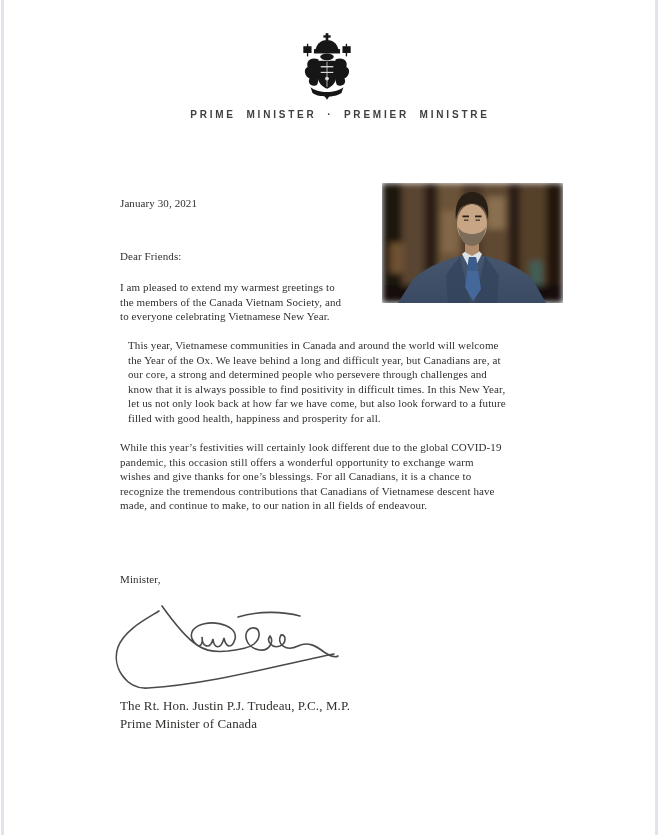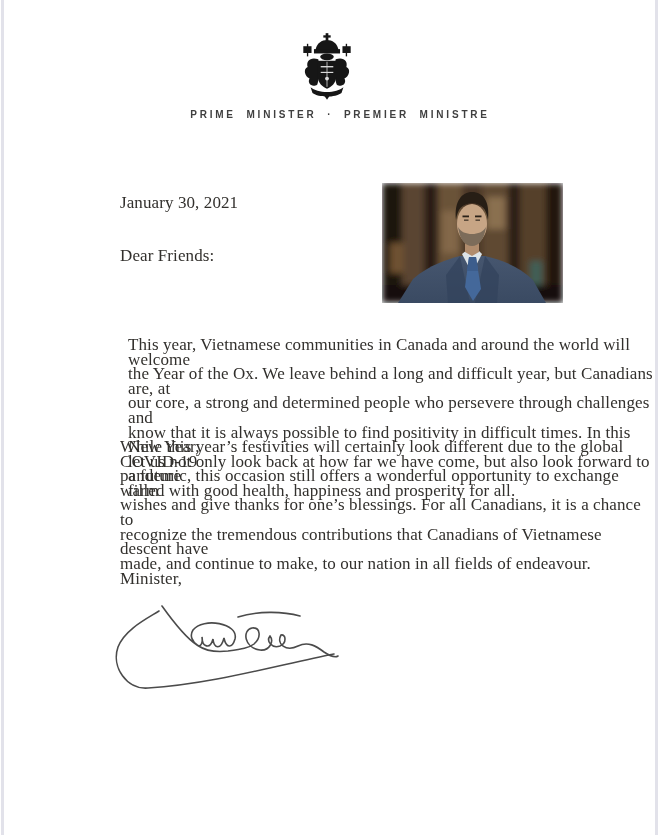--- a/index.html
+++ b/index.html
@@ -27,21 +27,21 @@
 
   .letterhead-title{
     position:absolute;left:20px;top:109px;width:640px;
     text-align:center;
     font-family:"Liberation Sans","DejaVu Sans",sans-serif;
     font-size:10px;font-weight:bold;
     letter-spacing:2.8px;word-spacing:5px;
     color:var(--c-header);
   }
 
-  .txt{position:absolute;font-size:17px;line-height:14.6px;letter-spacing:0.1px;white-space:pre-line;}
+  .txt{position:absolute;font-size:11px;line-height:14.6px;letter-spacing:0.1px;white-space:pre-line;}
   .date-line{left:120px;top:196px;}
   .salutation{left:120px;top:249px;}
   .para-1{left:120px;top:280px;width:345px;}
   .para-2{left:120px;top:338px;width:525px;margin-left:8px;}
   .para-3{left:120px;top:440px;width:525px;}
   .para-4{left:120px;top:526px;width:525px;}
   .closing{left:120px;top:572px;}
   .signer{left:120px;top:697px;font-size:13px;line-height:17.5px;}
 
   .photo{
@@ -137,20 +137,23 @@
         <rect x="80.5" y="32.5" width="6.5" height="1.8" fill="#2a2118"></rect>
         <rect x="93" y="32.5" width="6.5" height="1.8" fill="#2a2118"></rect>
         <rect x="82" y="36.5" width="4.5" height="1.3" fill="#43362a"></rect>
         <rect x="93.5" y="36.5" width="4.5" height="1.3" fill="#43362a"></rect>
       </g>
     </svg>
   </div>
 
   <div class="txt date-line">January 30, 2021</div>
   <div class="txt salutation">Dear Friends:</div>
+  <div class="txt para-1">I am pleased to extend my warmest greetings to
+the members of the Canada Vietnam Society, and
+to everyone celebrating Vietnamese New Year.</div>
   <div class="txt para-2">This year, Vietnamese communities in Canada and around the world will welcome
 the Year of the Ox. We leave behind a long and difficult year, but Canadians are, at
 our core, a strong and determined people who persevere through challenges and
 know that it is always possible to find positivity in difficult times. In this New Year,
 let us not only look back at how far we have come, but also look forward to a future
 filled with good health, happiness and prosperity for all.</div>
   <div class="txt para-3">While this year’s festivities will certainly look different due to the global COVID-19
 pandemic, this occasion still offers a wonderful opportunity to exchange warm
 wishes and give thanks for one’s blessings. For all Canadians, it is a chance to
 recognize the tremendous contributions that Canadians of Vietnamese descent have
@@ -177,13 +180,15 @@
                C164,38 170,46 178,43
                C185,40 184,31 179,32
                C174,41 184,49 196,43
                C206,38 214,43 222,49
                C228,53 233,55 236,53"></path>
 
       <path d="M136,14 C156,8 180,8 198,13"></path>
     </g>
   </svg>
 
+  <div class="txt signer"><span>The Rt. Hon. Justin P.J. Trudeau, P.C., M.P.</span>
+<span>Prime Minister of Canada</span></div>
 </div>
 
 </body></html>

